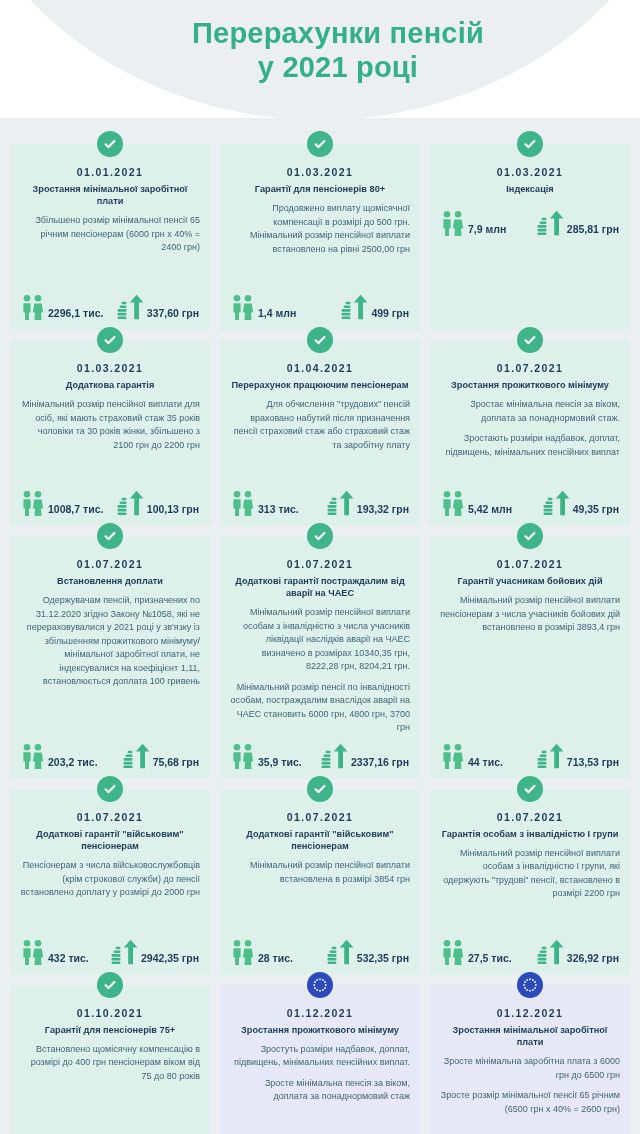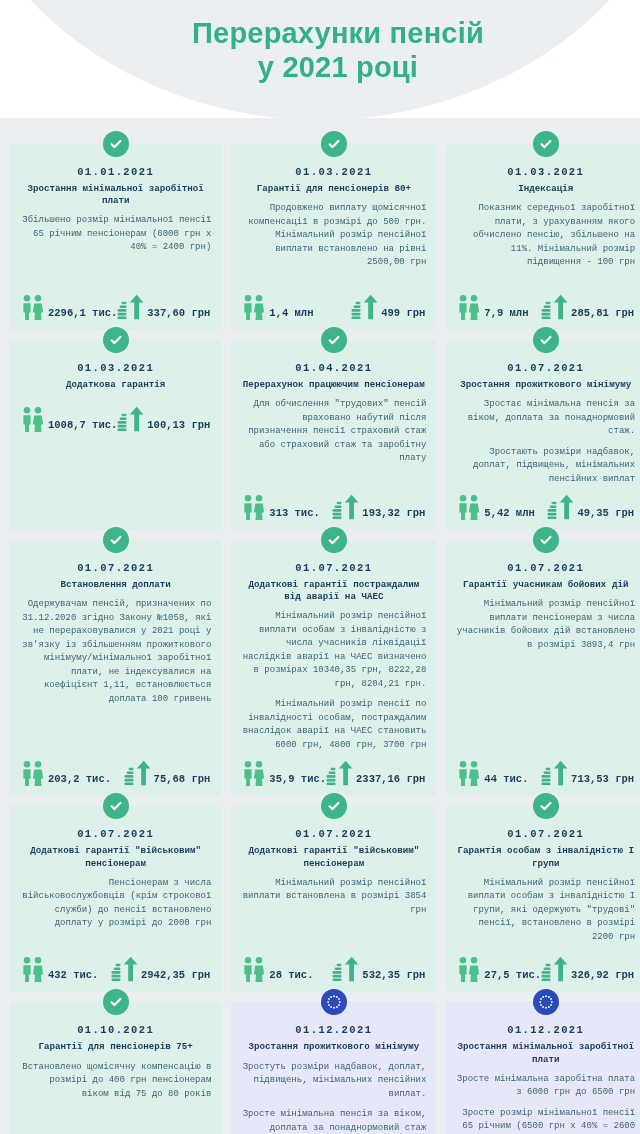--- a/index.html
+++ b/index.html
@@ -60,21 +60,20 @@
     row-gap: 10px;
   }
   .card {
     position: relative;
     background: #def0ea;
     border-radius: 2px;
     padding: 22px 9px 10px 9px;
     min-height: 186px;
     display: flex;
     flex-direction: column;
-    font-family: Liberation Mono, monospace;
   }
   .card.pending { background: #e7e8f7; }
   .card.tall { min-height: 192px; }
   .card.tallest { min-height: 198px; }
 
   
   .status-icon {
     position: absolute;
     top: -13px;
     left: 50%;
@@ -239,23 +238,20 @@
     </div>
   </div>
       <div class="card">
     <div class="status-icon">
       <svg width="16" height="16" viewBox="0 0 16 16" aria-hidden="true">
         <path d="M3.6 8.3 L6.5 11.1 L12.4 5.0" fill="none" stroke="#ffffff" stroke-width="2.2" stroke-linecap="round" stroke-linejoin="round"></path>
       </svg>
     </div>
     <div class="card-date">01.03.2021</div>
     <div class="card-title">Індексація</div>
-    <div class="card-body">
-          <p>Показник середньої заробітної плати, з урахуванням якого обчислено пенсію, збільшено на 11%. Мінімальний розмір підвищення - 100 грн</p>
-        </div>
     <div class="stats">
       <div class="stat">
         <span class="icon-people">
           <svg width="24" height="26" viewBox="0 0 24 26" aria-hidden="true">
             <circle cx="6" cy="4.2" r="3.3" fill="#4cbf8b"></circle>
             <path d="M2.4 9.2h7.2v9.4H7.7V26H4.3v-7.4H2.4z" fill="#4cbf8b"></path>
             <rect x="4.2" y="17" width="1.3" height="9" fill="#4cbf8b"></rect>
             <rect x="6.6" y="17" width="1.3" height="9" fill="#4cbf8b"></rect>
             <circle cx="17" cy="4.2" r="3.3" fill="#4cbf8b"></circle>
             <path d="M13.2 9.4h7.6l1.3 9.1h-2.1l.5 7.5h-7l.5-7.5h-2.1z" fill="#4cbf8b"></path>
@@ -281,20 +277,23 @@
     </div>
   </div>
       <div class="card">
     <div class="status-icon">
       <svg width="16" height="16" viewBox="0 0 16 16" aria-hidden="true">
         <path d="M3.6 8.3 L6.5 11.1 L12.4 5.0" fill="none" stroke="#ffffff" stroke-width="2.2" stroke-linecap="round" stroke-linejoin="round"></path>
       </svg>
     </div>
     <div class="card-date">01.03.2021</div>
     <div class="card-title">Додаткова гарантія</div>
+    <div class="card-body">
+          <p>Мінімальний розмір пенсійної виплати для осіб, які мають страховий стаж 35 років чоловіки та 30 років жінки, збільшено з 2100 грн до 2200 грн</p>
+        </div>
     <div class="stats">
       <div class="stat">
         <span class="icon-people">
           <svg width="24" height="26" viewBox="0 0 24 26" aria-hidden="true">
             <circle cx="6" cy="4.2" r="3.3" fill="#4cbf8b"></circle>
             <path d="M2.4 9.2h7.2v9.4H7.7V26H4.3v-7.4H2.4z" fill="#4cbf8b"></path>
             <rect x="4.2" y="17" width="1.3" height="9" fill="#4cbf8b"></rect>
             <rect x="6.6" y="17" width="1.3" height="9" fill="#4cbf8b"></rect>
             <circle cx="17" cy="4.2" r="3.3" fill="#4cbf8b"></circle>
             <path d="M13.2 9.4h7.6l1.3 9.1h-2.1l.5 7.5h-7l.5-7.5h-2.1z" fill="#4cbf8b"></path>

